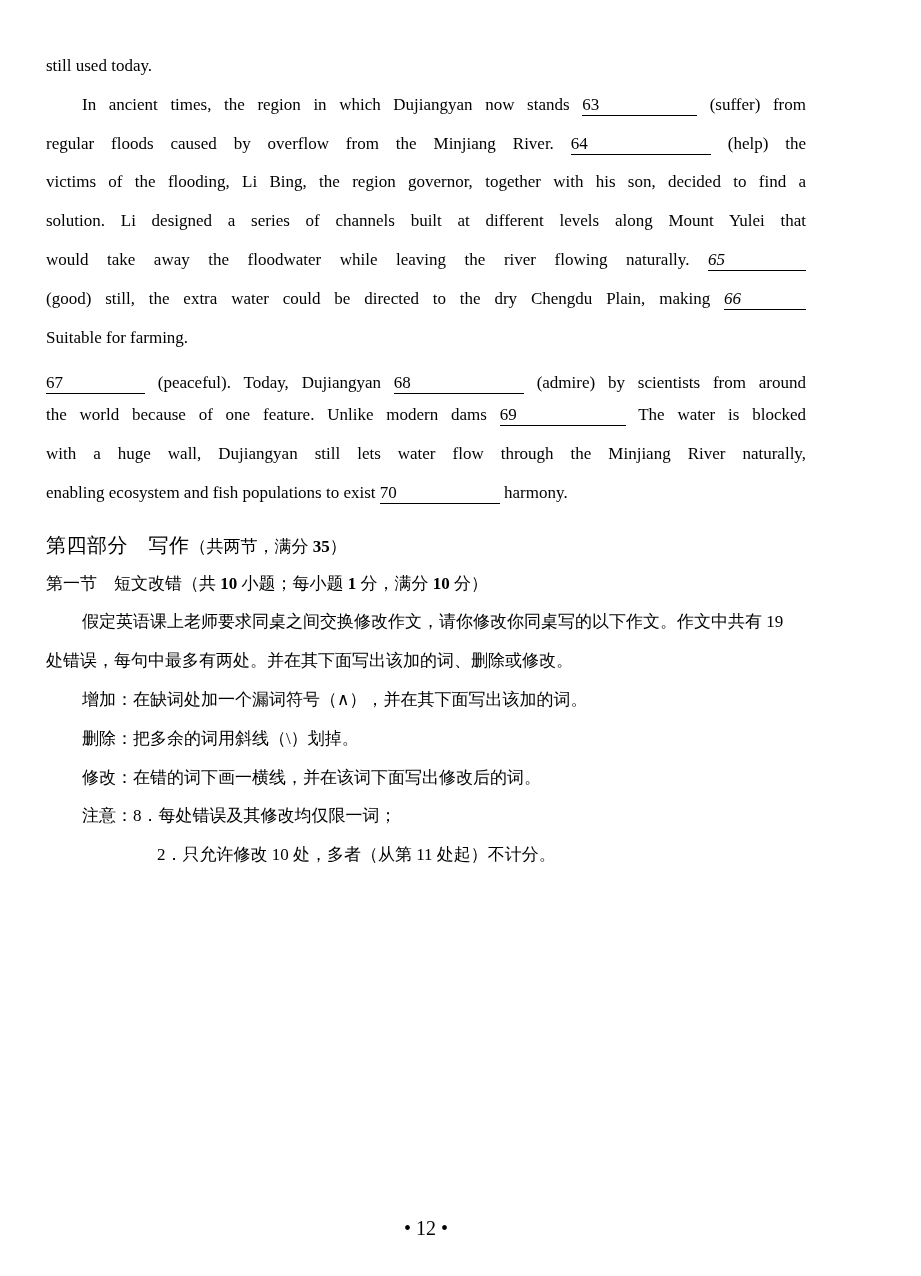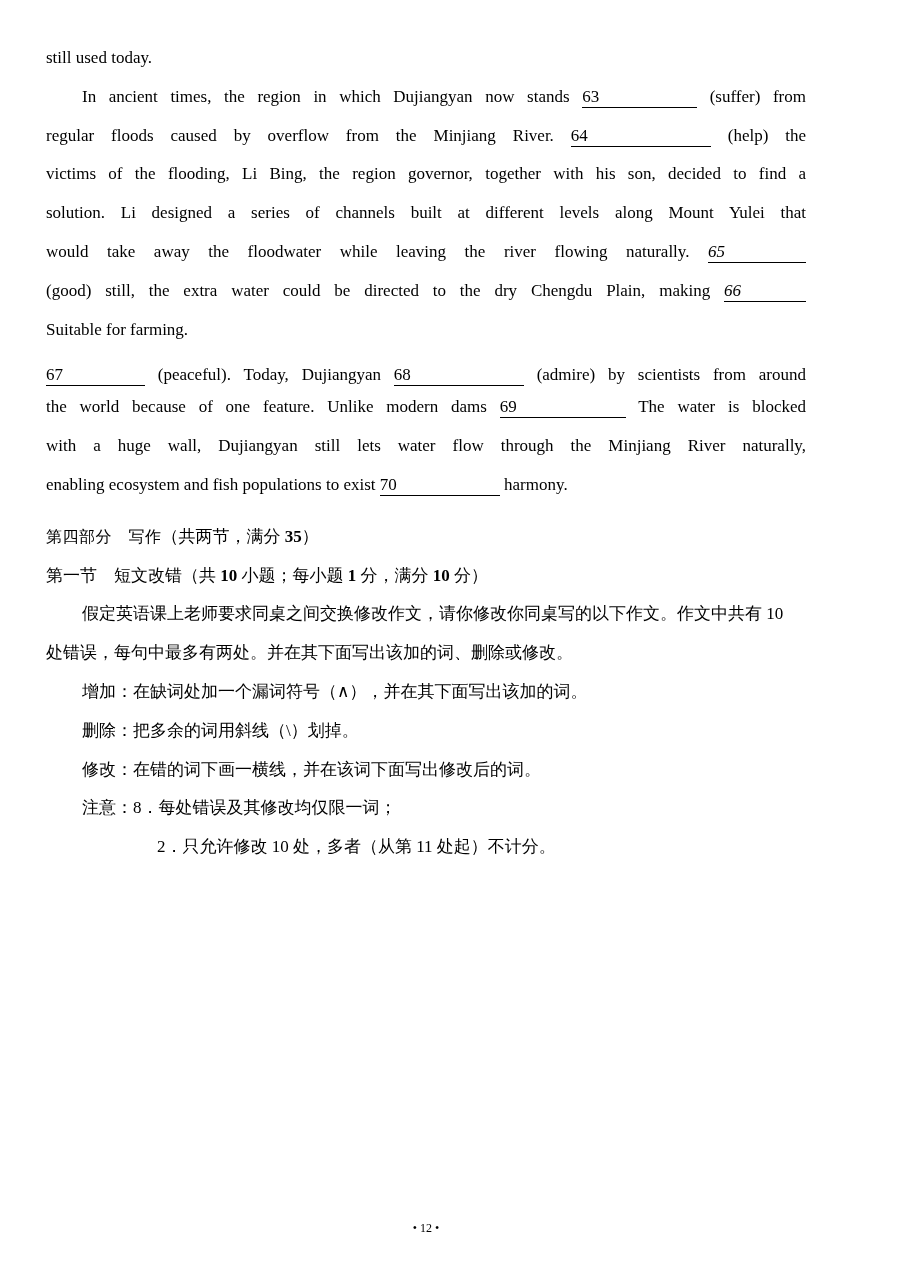--- a/index.html
+++ b/index.html
@@ -1,36 +1,36 @@
 <!DOCTYPE html>
 <html><head>
 <meta charset="utf-8">
 <style>
   html,body{margin:0;padding:0;}
   body{
     width:921px;height:1276px;background:#ffffff;color:#000;
     font-family:"Liberation Serif","DejaVu Serif",serif;
     position:relative;overflow:hidden;
   }
-  .content{position:absolute;left:46px;top:39px;width:760px;}
+  .content{position:absolute;left:46px;top:47px;width:760px;}
   .tline{height:38.8px;line-height:38.8px;font-size:17px;}
   .tline.just{text-align:justify;text-align-last:justify;}
   .blank{
     display:inline-block;border-bottom:1.6px solid #000;
     line-height:normal;vertical-align:baseline;
   }
   .blank.c{}
   .blank.l{text-align:right;margin-top:16px;}
   .blank.r{text-align:right;font-style:italic;}
   .b{font-weight:bold;}
-  .h1{font-size:16px;letter-spacing:0.5px;}
+  .h1{font-size:20px;letter-spacing:0.5px;}
   .head{margin-top:12px;height:40px;line-height:40px;}
   .pagenum{
     position:absolute;left:46px;top:1218px;width:760px;
-    text-align:center;font-size:12px;line-height:20px;
+    text-align:center;font-size:20px;line-height:20px;
   }
 </style>
 </head>
 <body>
 
 <div class="content">
   <div>
       <div class="tline"><span>still used today.</span></div>
       <div class="tline just" style="padding-left: 36px;"><span>In ancient times, the region in which Dujiangyan now stands </span><span class="blank c" style="width: 115px;">63</span><span> (suffer) from</span></div>
       <div class="tline just"><span>regular floods caused by overflow from the Minjiang River. </span><span class="blank c" style="width: 140px;">64</span><span> (help) the</span></div>
@@ -40,21 +40,21 @@
       <div class="tline just"><span>(good) still, the extra water could be directed to the dry Chengdu Plain, making </span><span class="blank r" style="width: 82px;">66</span></div>
       <div class="tline"><span>Suitable for farming.</span></div>
       <div class="tline just"><span class="blank l" style="width: 99px;">67</span><span> (peaceful). Today, Dujiangyan </span><span class="blank c" style="width: 130px;">68</span><span> (admire) by scientists from around</span></div>
       <div class="tline just"><span>the world because of one feature. Unlike modern dams </span><span class="blank c" style="width: 126px;">69</span><span> The water is blocked</span></div>
       <div class="tline just"><span>with a huge wall, Dujiangyan still lets water flow through the Minjiang River naturally,</span></div>
       <div class="tline"><span>enabling ecosystem and fish populations to exist </span><span class="blank c" style="width: 120px;">70</span><span> harmony.</span></div>
     </div>
   <div>
       <div class="tline head"><span class="h1">第四部分　写作</span><span>（共两节，满分 </span><span class="b">35</span><span>）</span></div>
       <div class="tline"><span>第一节　短文改错（共 </span><span class="b">10</span><span> 小题；每小题 </span><span class="b">1</span><span> 分，满分 </span><span class="b">10</span><span> 分）</span></div>
-      <div class="tline" style="padding-left: 36px;"><span>假定英语课上老师要求同桌之间交换修改作文，请你修改你同桌写的以下作文。作文中共有  10</span></div>
+      <div class="tline" style="padding-left: 36px;"><span>假定英语课上老师要求同桌之间交换修改作文，请你修改你同桌写的以下作文。作文中共有  19</span></div>
       <div class="tline"><span>处错误，每句中最多有两处。并在其下面写出该加的词、删除或修改。</span></div>
       <div class="tline" style="padding-left: 36px;"><span>增加：在缺词处加一个漏词符号（∧），并在其下面写出该加的词。</span></div>
       <div class="tline" style="padding-left: 36px;"><span>删除：把多余的词用斜线（\）划掉。</span></div>
       <div class="tline" style="padding-left: 36px;"><span>修改：在错的词下画一横线，并在该词下面写出修改后的词。</span></div>
       <div class="tline" style="padding-left: 36px;"><span>注意：8．每处错误及其修改均仅限一词；</span></div>
       <div class="tline" style="padding-left: 111px;"><span>2．只允许修改  10  处，多者（从第  11  处起）不计分。</span></div>
     </div>
 </div>
 
 <div class="pagenum">• 12 •</div>

